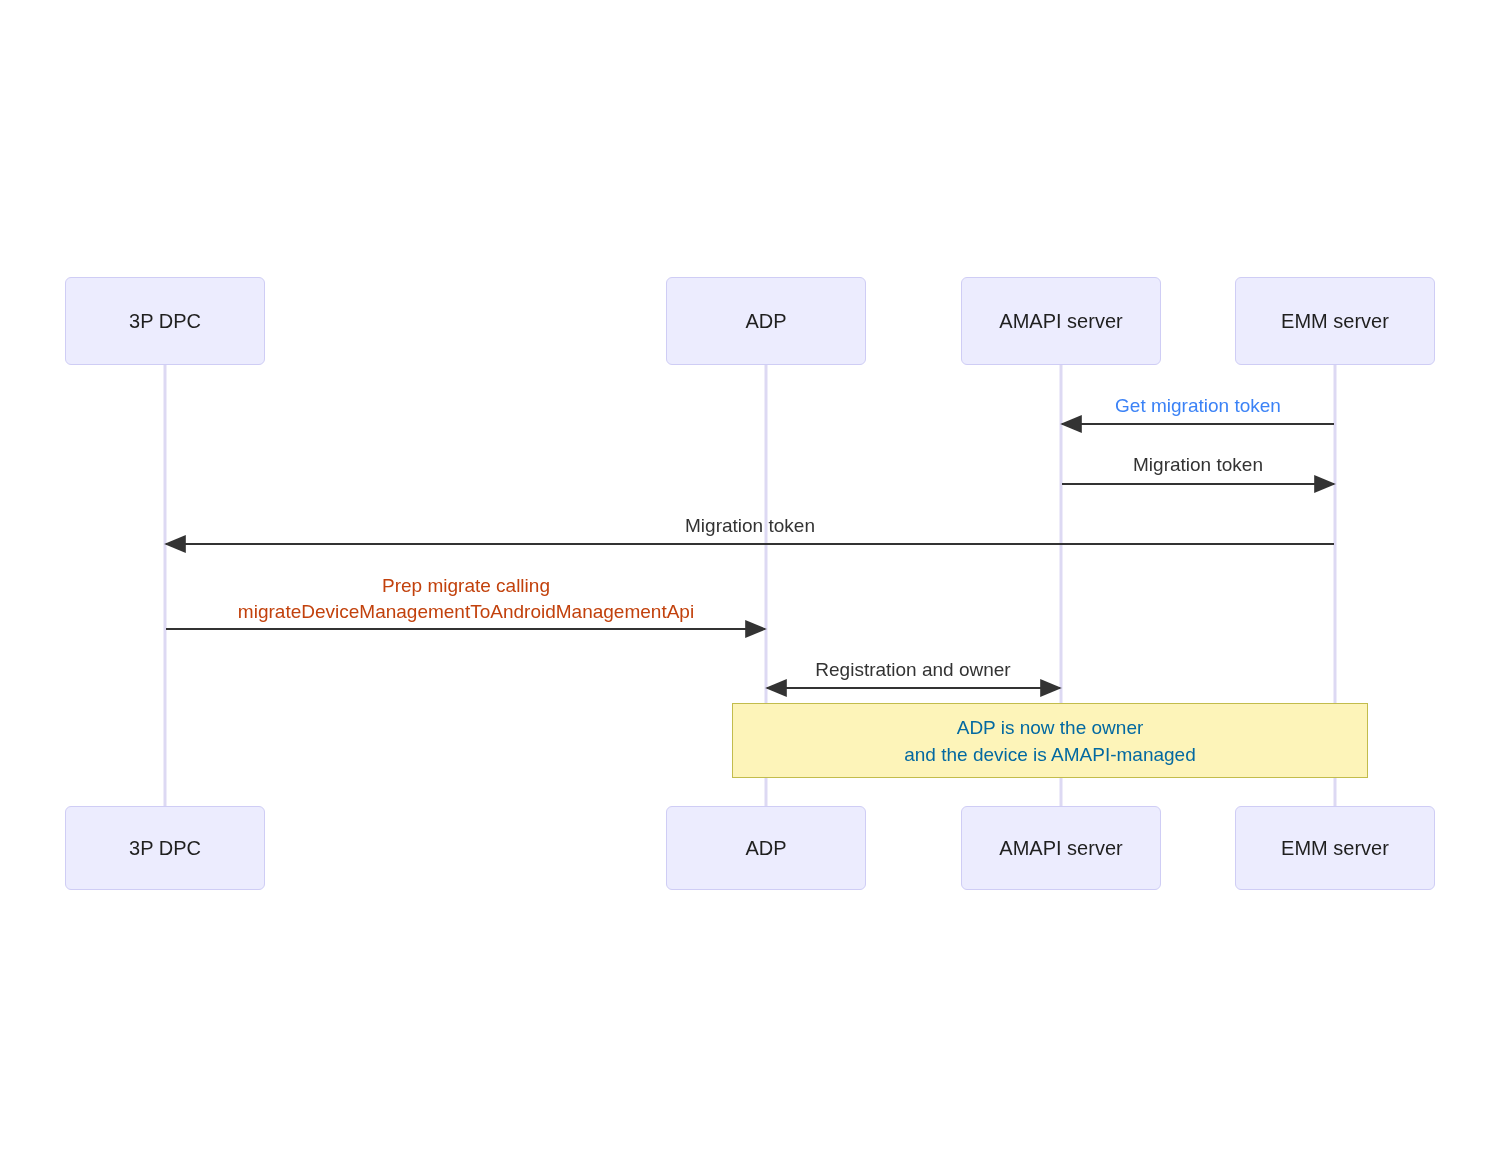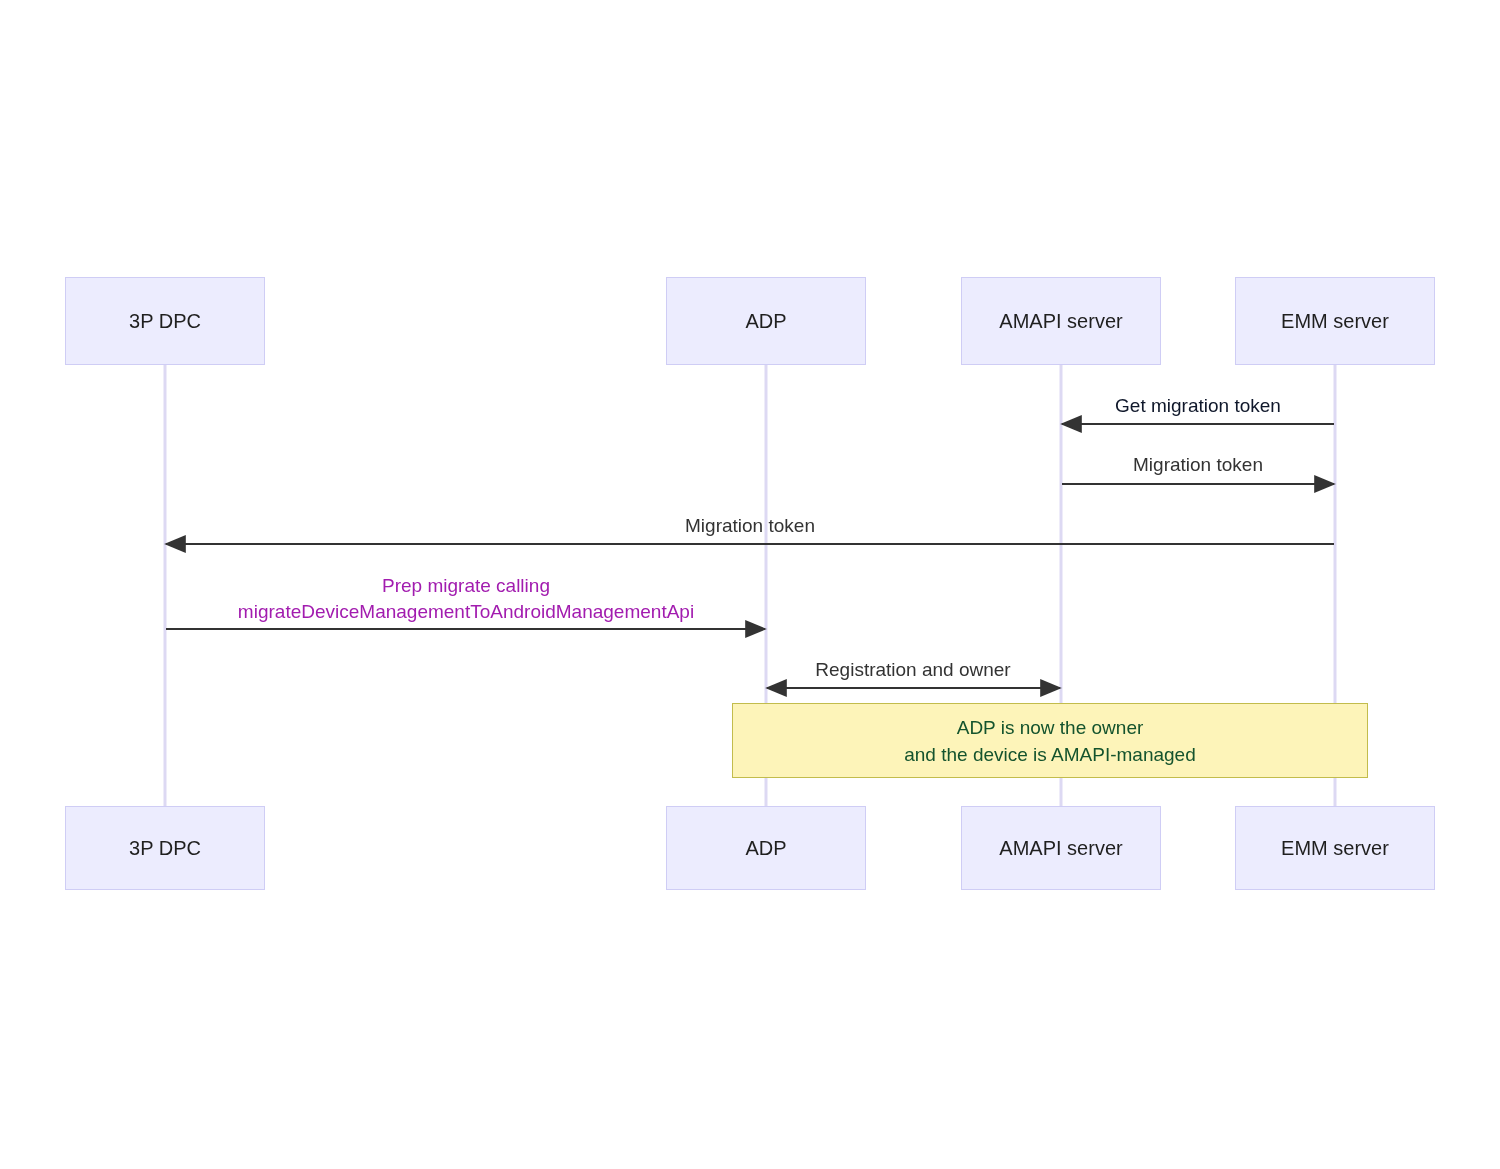--- a/index.html
+++ b/index.html
@@ -26,21 +26,21 @@
     top: 0;
     width: 1500px;
     height: 1169px;
   }
   
   .participant-box {
     position: absolute;
     box-sizing: border-box;
     background: #ececfe;
     border: 1px solid #cfcdf5;
-    border-radius: 0;
+    border-radius: 6px;
     display: flex;
     align-items: center;
     justify-content: center;
   }
   .participant-label {
     font-family: "Liberation Sans", sans-serif;
     font-size: 20px;
     color: #1f1f1f;
     text-align: center;
     line-height: 1.2;
@@ -63,21 +63,21 @@
     box-sizing: border-box;
     background: #fdf4b9;
     border: 1px solid #c2bc4c;
     display: flex;
     align-items: center;
     justify-content: center;
   }
   .note-text {
     font-family: "Liberation Sans", sans-serif;
     font-size: 19px;
-    color: #14532d;
+    color: #0369a1;
     text-align: center;
     line-height: 27px;
     white-space: pre-line;
   }
 </style>
 </head>
 <body>
 
 <div id="diagram-root">
 
@@ -129,24 +129,24 @@
       </div>
       <div class="participant-box" style="left: 961px; top: 806px; width: 200px; height: 84px; background: rgb(236, 236, 254); border-color: rgb(207, 205, 245);">
         <div class="participant-label">AMAPI server</div>
       </div>
       <div class="participant-box" style="left: 1235px; top: 806px; width: 200px; height: 84px; background: rgb(236, 236, 254); border-color: rgb(207, 205, 245);">
         <div class="participant-label">EMM server</div>
       </div>
     </div>
 
   <div id="message-labels">
-      <div class="msg-label" style="left: 1198px; top: 393px; color: #0f172a;">Get migration token</div>
+      <div class="msg-label" style="left: 1198px; top: 393px; color: #3b82f6;">Get migration token</div>
       <div class="msg-label" style="left: 1198px; top: 452px; color: rgb(51, 51, 51);">Migration token</div>
       <div class="msg-label" style="left: 750px; top: 513px; color: rgb(51, 51, 51);">Migration token</div>
-      <div class="msg-label" style="left: 466px; top: 573px; color: #a21caf;">Prep migrate calling
+      <div class="msg-label" style="left: 466px; top: 573px; color: #c2410c;">Prep migrate calling
 migrateDeviceManagementToAndroidManagementApi</div>
       <div class="msg-label" style="left: 913px; top: 657px; color: rgb(51, 51, 51);">Registration and owner</div>
     </div>
 
   <div id="notes-layer">
       <div class="note-box" style="left: 732px; top: 703px; width: 636px; height: 75px; background: rgb(253, 244, 185); border-color: rgb(194, 188, 76);">
         <div class="note-text">ADP is now the owner
 and the device is AMAPI-managed</div>
       </div>
     </div>

